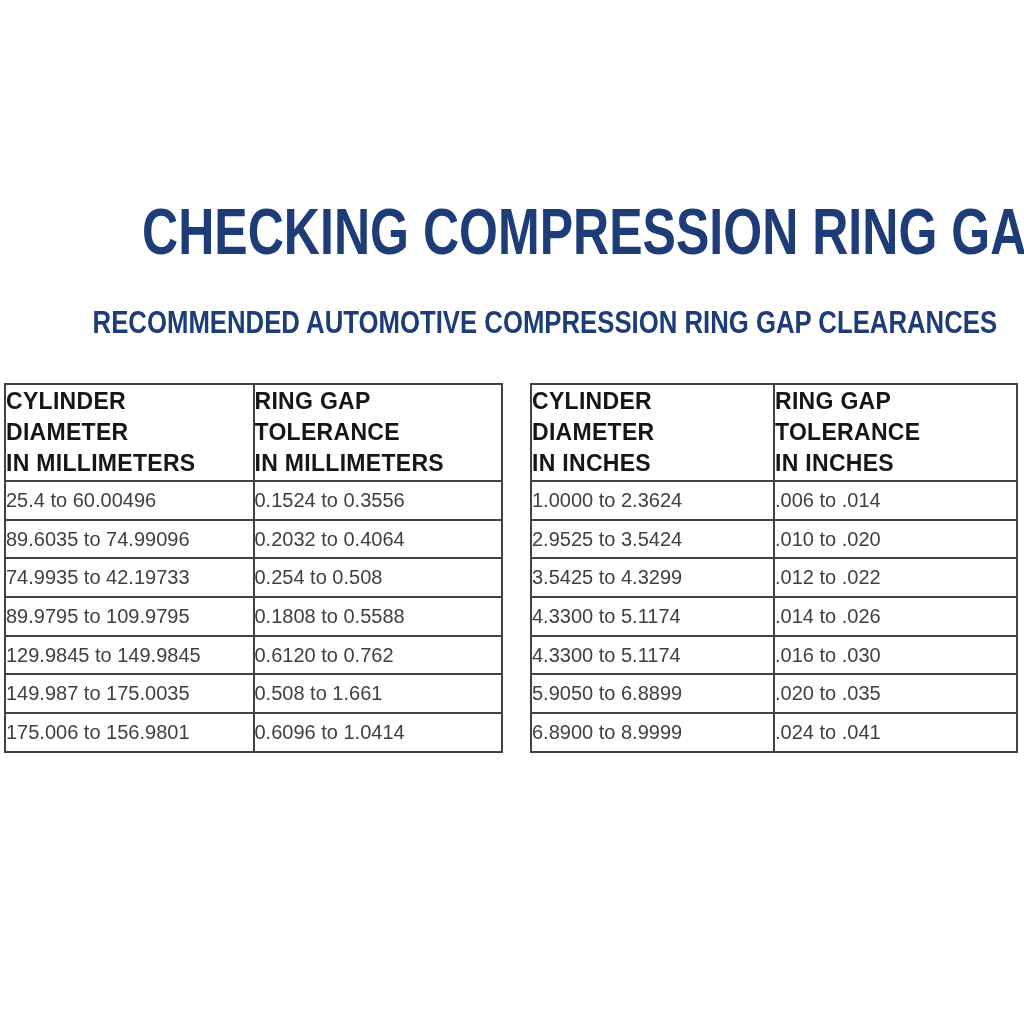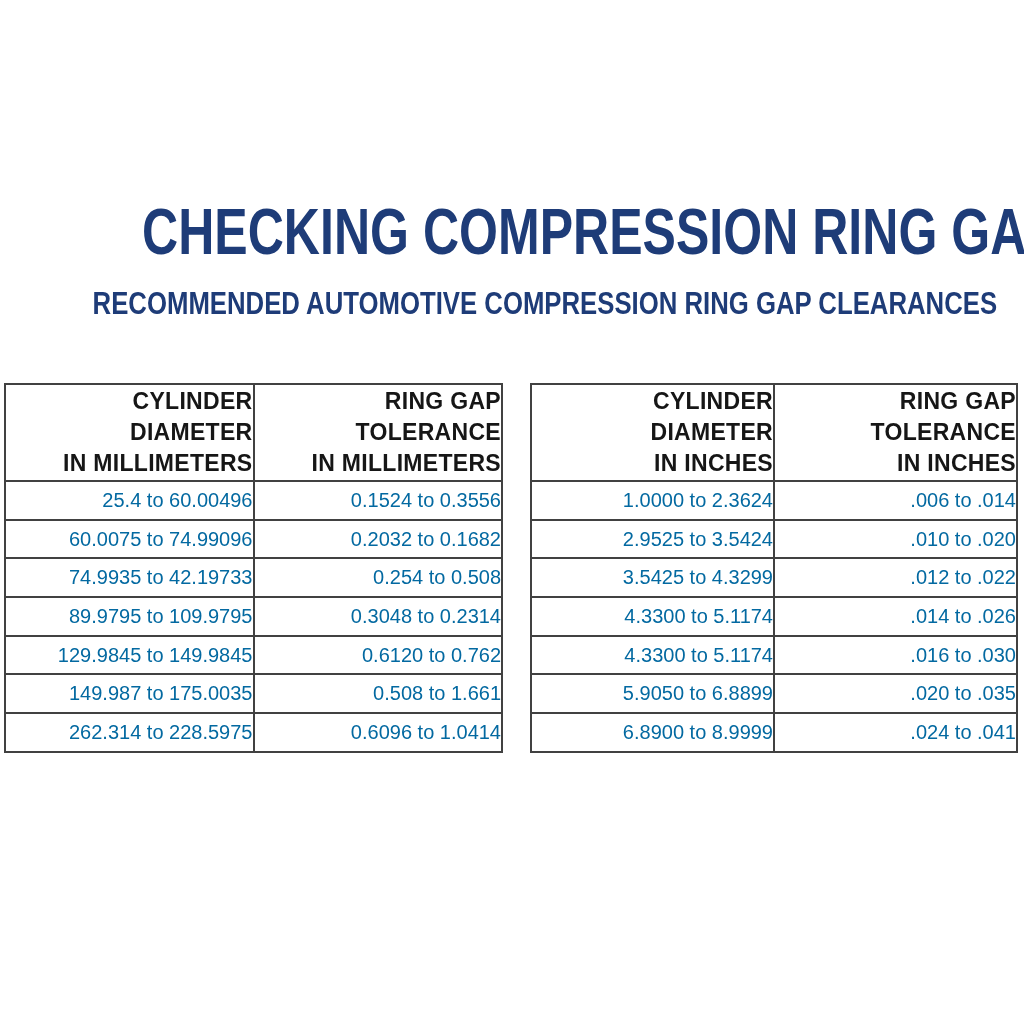--- a/index.html
+++ b/index.html
@@ -28,21 +28,21 @@
     white-space: nowrap;
     font-size: 65px;
     font-weight: bold;
     letter-spacing: 0px;
     color: #1e3c78;
     transform: scaleX(0.77);
     transform-origin: 50% 50%;
   }
   .subtitle-wrap {
     position: absolute;
-    top: 288px;
+    top: 307px;
     left: 0;
     width: 1024px;
     text-align: center;
     line-height: 1;
   }
   .subtitle-wrap .scale {
     display: inline-block;
     white-space: nowrap;
     font-size: 31px;
     font-weight: bold;
@@ -54,38 +54,38 @@
     position: absolute;
     top: 383px;
     border-collapse: collapse;
     table-layout: fixed;
     background: #ffffff;
   }
   .spec-table.mm { left: 4px;   width: 499px; }
   .spec-table.in { left: 530px; width: 488px; }
   .spec-table th, .spec-table td {
     border: 2px solid #414141;
-    text-align: right;
+    text-align: left;
     vertical-align: middle;
     padding: 0;
   }
   .spec-table th {
     height: 95px;
     font-size: 23px;
     font-weight: bold;
     line-height: 31px;
     white-space: pre-line;
     color: #161616;
     letter-spacing: 0.3px;
   }
   .spec-table td {
     height: 36.7px;
     font-size: 20px;
     font-weight: normal;
-    color: #0369a1;
+    color: #404040;
     margin-top: 12px;
   }
 </style>
 </head>
 <body>
 
 <div class="title-wrap">
   <span class="scale">CHECKING COMPRESSION RING GAPS</span>
 </div>
 
@@ -103,41 +103,41 @@
 TOLERANCE
 IN MILLIMETERS</th>
     </tr>
   </thead>
   <tbody>
     <tr>
       <td>25.4 to 60.00496</td>
       <td>0.1524 to 0.3556</td>
     </tr>
     <tr>
-      <td>60.0075 to 74.99096</td>
-      <td>0.2032 to 0.1682</td>
+      <td>89.6035 to 74.99096</td>
+      <td>0.2032 to 0.4064</td>
     </tr>
     <tr>
       <td>74.9935 to 42.19733</td>
       <td>0.254 to 0.508</td>
     </tr>
     <tr>
       <td>89.9795 to 109.9795</td>
-      <td>0.3048 to 0.2314</td>
+      <td>0.1808 to 0.5588</td>
     </tr>
     <tr>
       <td>129.9845 to 149.9845</td>
       <td>0.6120 to 0.762</td>
     </tr>
     <tr>
       <td>149.987 to 175.0035</td>
       <td>0.508 to 1.661</td>
     </tr>
     <tr>
-      <td>262.314 to 228.5975</td>
+      <td>175.006 to 156.9801</td>
       <td>0.6096 to 1.0414</td>
     </tr>
   </tbody>
 </table>
 
 <table class="spec-table in">
   <thead>
     <tr>
       <th>CYLINDER
 DIAMETER

